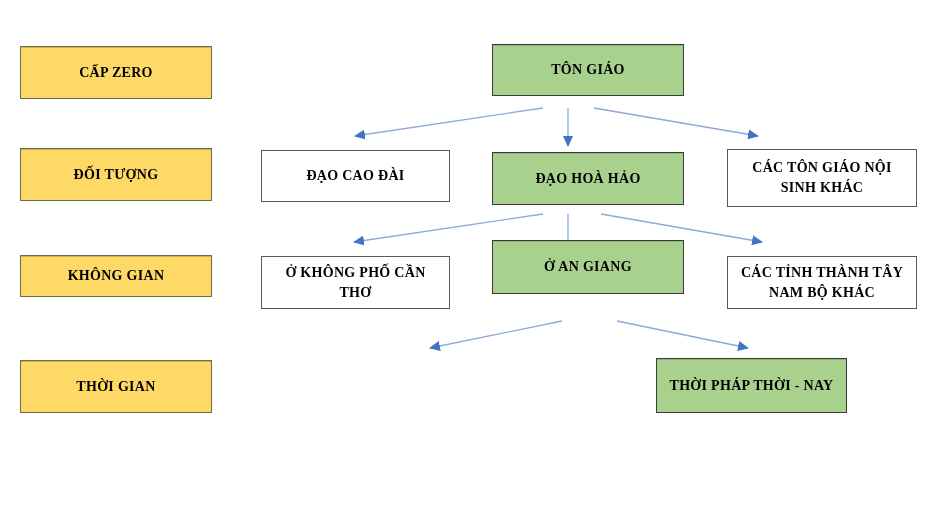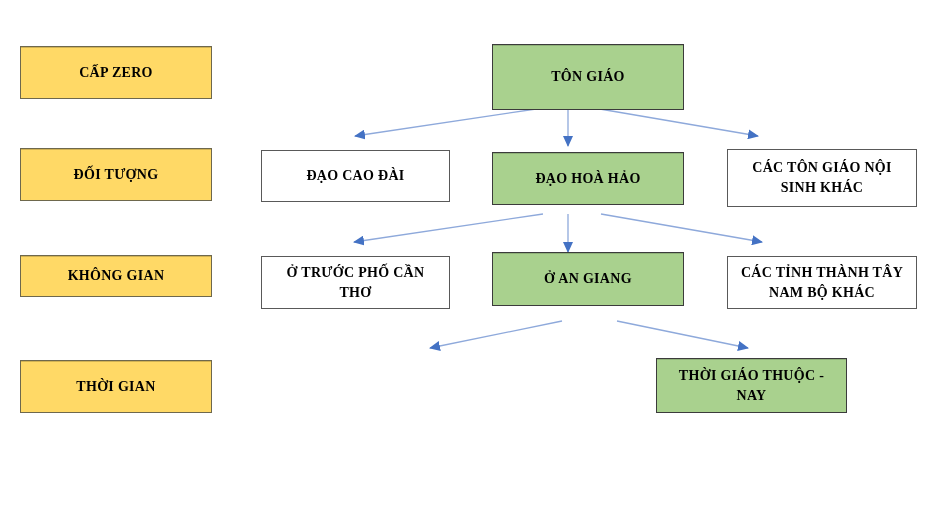--- a/index.html
+++ b/index.html
@@ -66,24 +66,24 @@
         <line x1="594" y1="108" x2="758" y2="136" stroke="#8EA9DB" stroke-width="1.3" marker-end="url(#ah)"></line>
         <line x1="543" y1="214" x2="354" y2="242" stroke="#8EA9DB" stroke-width="1.3" marker-end="url(#ah)"></line>
         <line x1="568" y1="214" x2="568" y2="252" stroke="#8EA9DB" stroke-width="1.3" marker-end="url(#ah)"></line>
         <line x1="601" y1="214" x2="762" y2="242" stroke="#8EA9DB" stroke-width="1.3" marker-end="url(#ah)"></line>
         <line x1="562" y1="321" x2="430" y2="348" stroke="#8EA9DB" stroke-width="1.3" marker-end="url(#ah)"></line>
         <line x1="617" y1="321" x2="748" y2="348" stroke="#8EA9DB" stroke-width="1.3" marker-end="url(#ah)"></line>
       </g>
   </svg>
 
 <div class="node level" style="left: 20px; top: 46px; width: 192px; height: 53px;">CẤP ZERO</div>
-    <div class="node primary" style="left: 492px; top: 44px; width: 192px; height: 66px;">TÔN GIÁO</div>
+    <div class="node primary" style="left: 492px; top: 44px; width: 192px; height: 52px;">TÔN GIÁO</div>
     <div class="node level" style="left: 20px; top: 148px; width: 192px; height: 53px;">ĐỐI TƯỢNG</div>
     <div class="node secondary" style="left: 261px; top: 150px; width: 189px; height: 52px;">ĐẠO CAO ĐÀI</div>
     <div class="node primary" style="left: 492px; top: 152px; width: 192px; height: 53px;">ĐẠO HOÀ HẢO</div>
     <div class="node secondary" style="left: 727px; top: 149px; width: 190px; height: 58px;">CÁC TÔN GIÁO NỘI SINH KHÁC</div>
     <div class="node level" style="left: 20px; top: 255px; width: 192px; height: 42px;">KHÔNG GIAN</div>
-    <div class="node secondary" style="left: 261px; top: 256px; width: 189px; height: 53px;">Ở TRƯỚC PHỐ CẦN THƠ</div>
-    <div class="node primary" style="left: 492px; top: 252px; width: 192px; height: 54px;">Ở AN GIANG</div>
+    <div class="node secondary" style="left: 261px; top: 256px; width: 189px; height: 53px;">Ở KHÔNG PHỐ CẦN THƠ</div>
+    <div class="node primary" style="left: 492px; top: 240px; width: 192px; height: 54px;">Ở AN GIANG</div>
     <div class="node secondary" style="left: 727px; top: 256px; width: 190px; height: 53px;">CÁC TỈNH THÀNH TÂY NAM BỘ KHÁC</div>
     <div class="node level" style="left: 20px; top: 360px; width: 192px; height: 53px;">THỜI GIAN</div>
-    <div class="node primary" style="left: 656px; top: 358px; width: 191px; height: 55px;">THỜI GIÁO THUỘC - NAY</div>
+    <div class="node primary" style="left: 656px; top: 358px; width: 191px; height: 55px;">THỜI PHÁP THỜI - NAY</div>
   </div>
 
 </body></html>

